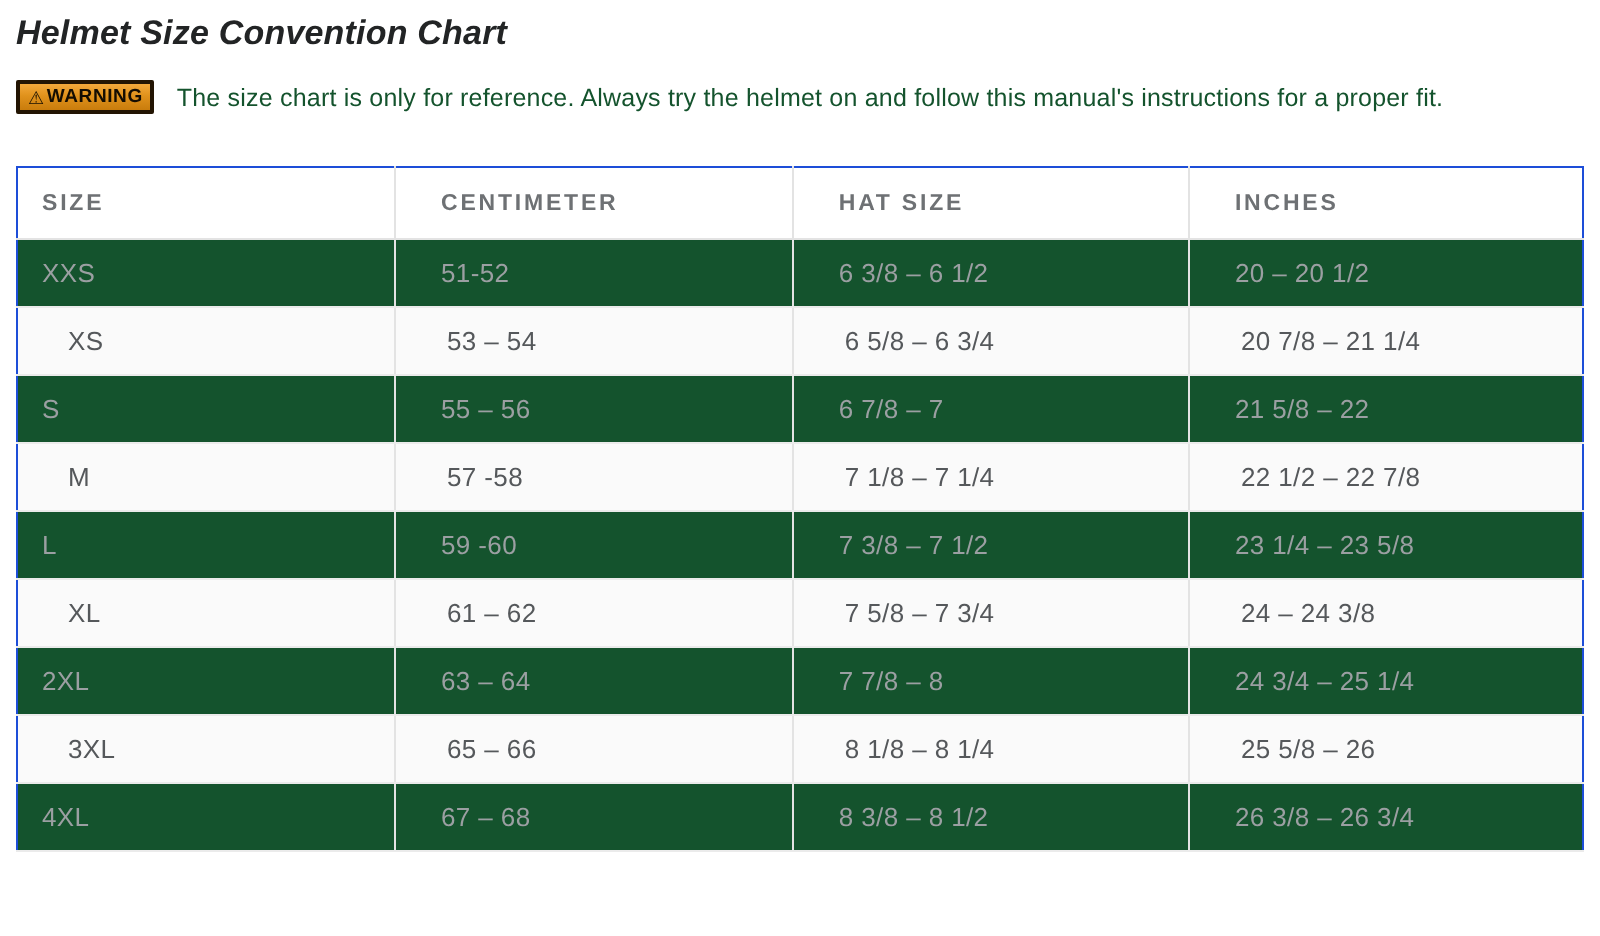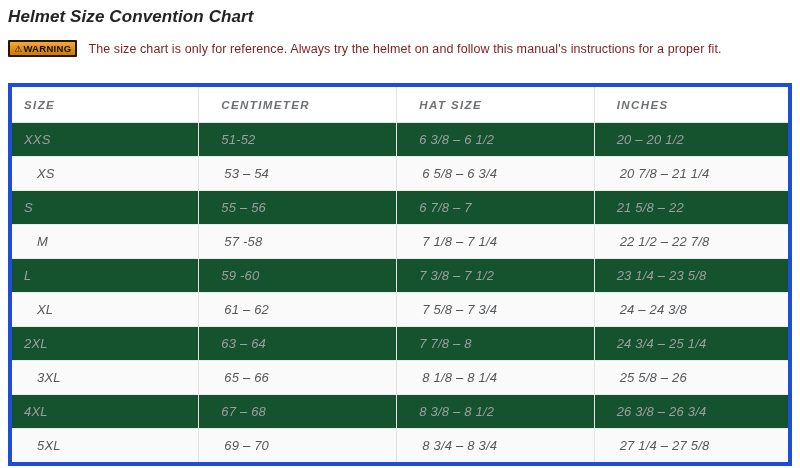--- a/index.html
+++ b/index.html
@@ -17,26 +17,25 @@
 
   .warning-row{display:flex;align-items:center;gap:11px;margin:0 0 26px 0;}
   .warning-badge{
     display:inline-flex;align-items:center;gap:1px;
     background:linear-gradient(180deg,#f3a93c 0%,#e0921c 45%,#c97c0c 100%);
     border:2px solid #231503;border-radius:1px;
     padding:1px 4px;color:#140d02;font-weight:bold;font-size:9.5px;
     letter-spacing:.3px;line-height:11px;white-space:nowrap;
   }
   .warning-badge .tri{font-size:9px;line-height:10px;}
-  .warning-text{font-size:12.5px;color:#7f1d1d;letter-spacing:.1px;}
+  .warning-text{font-size:12.5px;color:#14532d;letter-spacing:.1px;}
 
   table.size-table{
     width:100%;border-collapse:collapse;table-layout:fixed;
-    border:4px solid #1d4ed8;
-    font-style:italic;
+    border:1px solid #1d4ed8;
   }
   .size-table th{
     text-align:left;font-size:11.5px;font-weight:bold;color:#6e7174;
     letter-spacing:1.4px;padding:12px 6px 11px 12px;background:#ffffff;
     border-bottom:1px solid #e3e3e3;
   }
   .size-table th + th{border-left:1px solid #e3e3e3;padding-left:22px;}
   .size-table td{
     font-size:13px;padding:9px 6px 9px 12px;letter-spacing:.2px;
     border-bottom:1px solid #ebebeb;white-space:nowrap;
@@ -123,22 +122,16 @@
           <td>65 – 66</td>
           <td>8 1/8 – 8 1/4</td>
           <td>25 5/8 – 26</td>
         </tr>
         <tr class="row-light">
           <td>4XL</td>
           <td>67 – 68</td>
           <td>8 3/8 – 8 1/2</td>
           <td>26 3/8 – 26 3/4</td>
         </tr>
-        <tr class="row-dark">
-          <td>5XL</td>
-          <td>69 – 70</td>
-          <td>8 3/4 – 8 3/4</td>
-          <td>27 1/4 – 27 5/8</td>
-        </tr>
       </tbody>
   </table>
 
 </div>
 
 </body></html>

